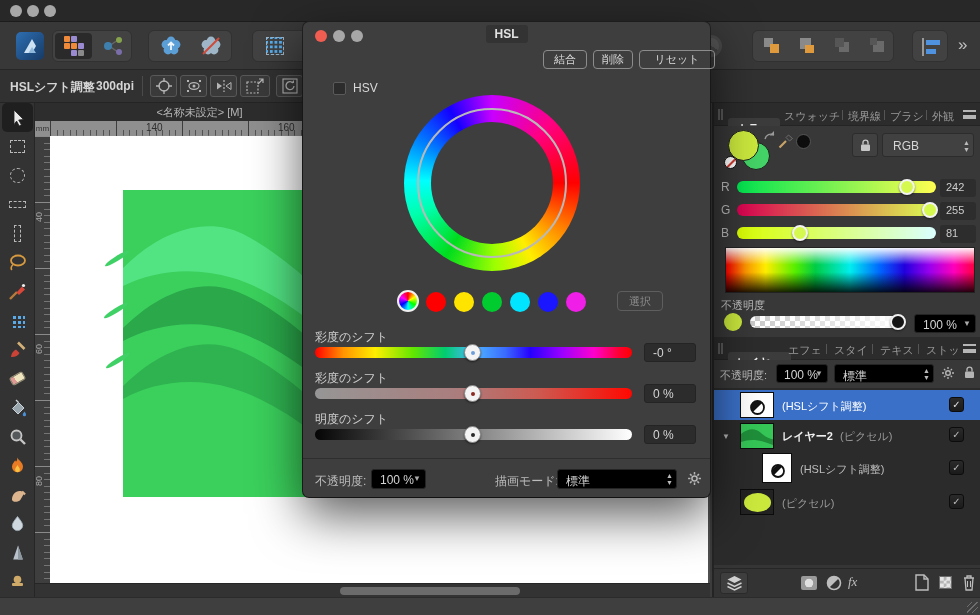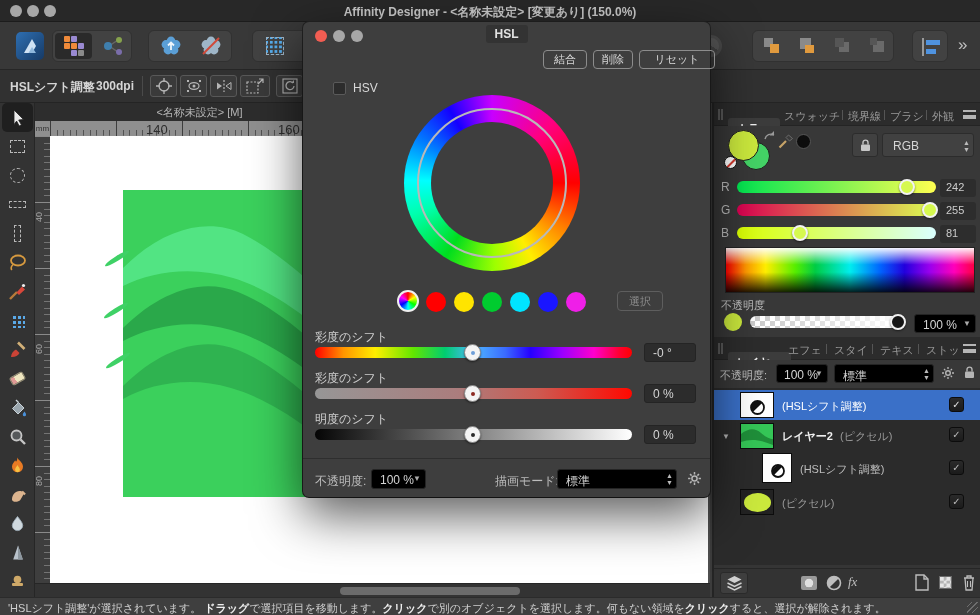--- a/index.html
+++ b/index.html
@@ -36,21 +36,21 @@
 
   
   #canvas { position:absolute; left:35px; top:103px; width:675px; height:494px; background:#4e4e4e; overflow:hidden; }
   #doc-tabbar { position:absolute; left:0; top:0; width:100%; height:18px; background:#222; }
   #doc-tab { position:absolute; left:0; top:0; width:330px; height:18px; background:#2d2d2d; border-right:1px solid #1d1d1d; text-align:center; font-size:11px; color:#b5b5b5; line-height:18px; }
   #ruler-corner { position:absolute; left:0; top:18px; width:15px; height:15px; background:#8f8f8f; font-size:8px; color:#333; line-height:15px; text-align:center; }
   #h-ruler { position:absolute; left:15px; top:18px; right:0; height:15px; background:#8f8f8f;
     background-image: repeating-linear-gradient(90deg,#3e3e3e 0 1px,transparent 1px 66px),
                       repeating-linear-gradient(90deg,rgba(50,50,50,.65) 0 1px,transparent 1px 6.6px);
     background-size:100% 100%,100% 38%; background-position:0 0,0 100%; background-repeat:no-repeat,no-repeat; }
-  .h-num { position:absolute; top:1px; font-size:13px; color:#2e2e2e; }
+  .h-num { position:absolute; top:1px; font-size:10px; color:#2e2e2e; }
   #v-ruler { position:absolute; left:0; top:33px; width:15px; height:447px; background:#3e3e3e;
     background-image: repeating-linear-gradient(180deg,#8a8a8a 0 1px,transparent 1px 66px),
                       repeating-linear-gradient(180deg,rgba(160,160,160,.55) 0 1px,transparent 1px 6.6px);
     background-size:100% 100%,40% 100%; background-position:0 0,100% 0; background-repeat:no-repeat,no-repeat; }
   .v-num { position:absolute; left:-1px; font-size:9px; color:#a5a5a5; transform:rotate(-90deg); }
   #page { position:absolute; left:15px; top:33px; width:658px; height:447px; background:#ffffff; }
   .sliver { position:absolute; width:28px; height:5px; border-radius:50%; background:#3fd166; transform:rotate(-32deg); }
   #h-scroll { position:absolute; left:0; top:480px; width:675px; height:14px; background:#333; border-top:1px solid #262626; }
   #h-scroll .thumb { position:absolute; left:305px; top:3px; width:180px; height:8px; border-radius:4px; background:#6b6b6b; }
 
@@ -106,21 +106,20 @@
   .grip-corner { position:absolute; right:2px; top:4px; width:11px; height:11px;
      background:repeating-linear-gradient(135deg,transparent 0 3px,#6e6e6e 3px 4px); }
 </style>
 </head>
 <body>
 
 <div id="titlebar">
   <span class="tl gray" style="left:10px;top:5px"></span>
   <span class="tl gray" style="left:27px;top:5px"></span>
   <span class="tl gray" style="left:44px;top:5px"></span>
-  <span class="title">Affinity Designer - &lt;名称未設定&gt; [変更あり] (150.0%)</span>
 </div>
 
 <div id="main-toolbar">
   <div class="abs" style="left:16px;top:10px;width:28px;height:28px;border-radius:5px;background:linear-gradient(135deg,#2e6fb2,#163a66);display:flex;align-items:center;justify-content:center">
     <svg width="20" height="20" viewBox="0 0 20 20">
         <path d="M4 17 L12 3 L16 10 L12 17 Z" fill="#cfe2f4"></path>
         <path d="M8.5 17 L12 11 L16 17 Z" fill="#8fb8dd"></path>
       </svg>
   </div>
   <div class="tb-group" style="left:52px;width:80px">
@@ -615,15 +614,14 @@
       </svg>
     <span class="abs checker" style="left:225px;top:7px;width:13px;height:13px;background-size:6.5px 6.5px;border:1px solid #777;filter:grayscale(1) brightness(.9)"></span>
     <svg class="abs" style="left:248px;top:5px" width="14" height="17">
         <path d="M2 4h10M5 4V2h4v2M3 4l1 12h6l1-12" fill="none" stroke="#bdbdbd" stroke-width="1.3"></path>
         <path d="M5.5 7v6M8.5 7v6" stroke="#bdbdbd" stroke-width="1.1"></path>
       </svg>
   </div>
 </div>
 
 <div id="statusbar">
-  <span><span>'HSLシフト調整'が選択されています。 </span><b>ドラッグ</b><span>で選択項目を移動します。</span><b>クリック</b><span>で別のオブジェクトを選択します。何もない領域を</span><b>クリック</b><span>すると、選択が解除されます。</span></span>
   <span class="grip-corner"></span>
 </div>
 
 </body></html>

